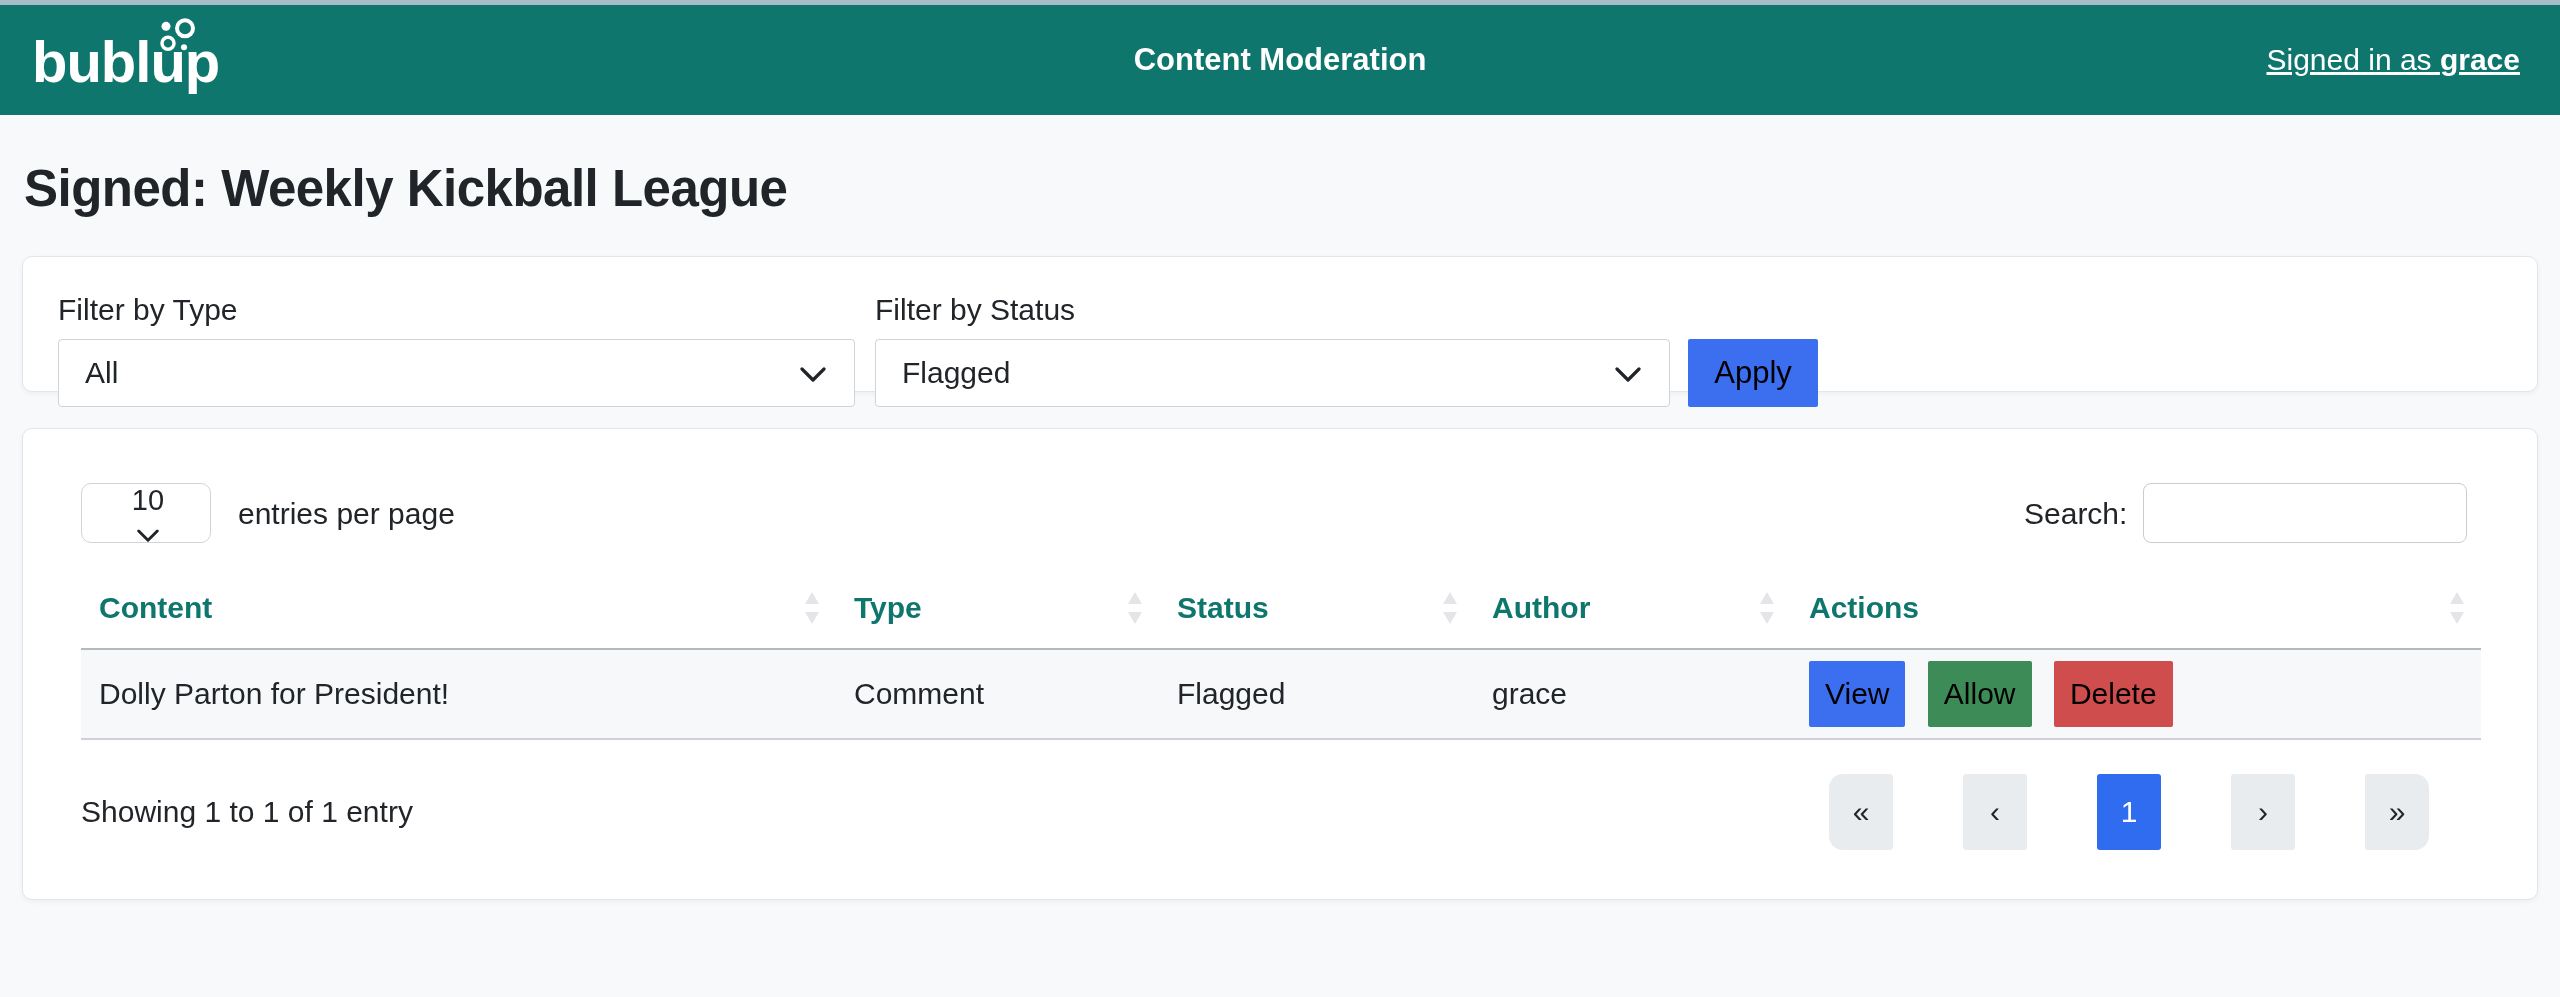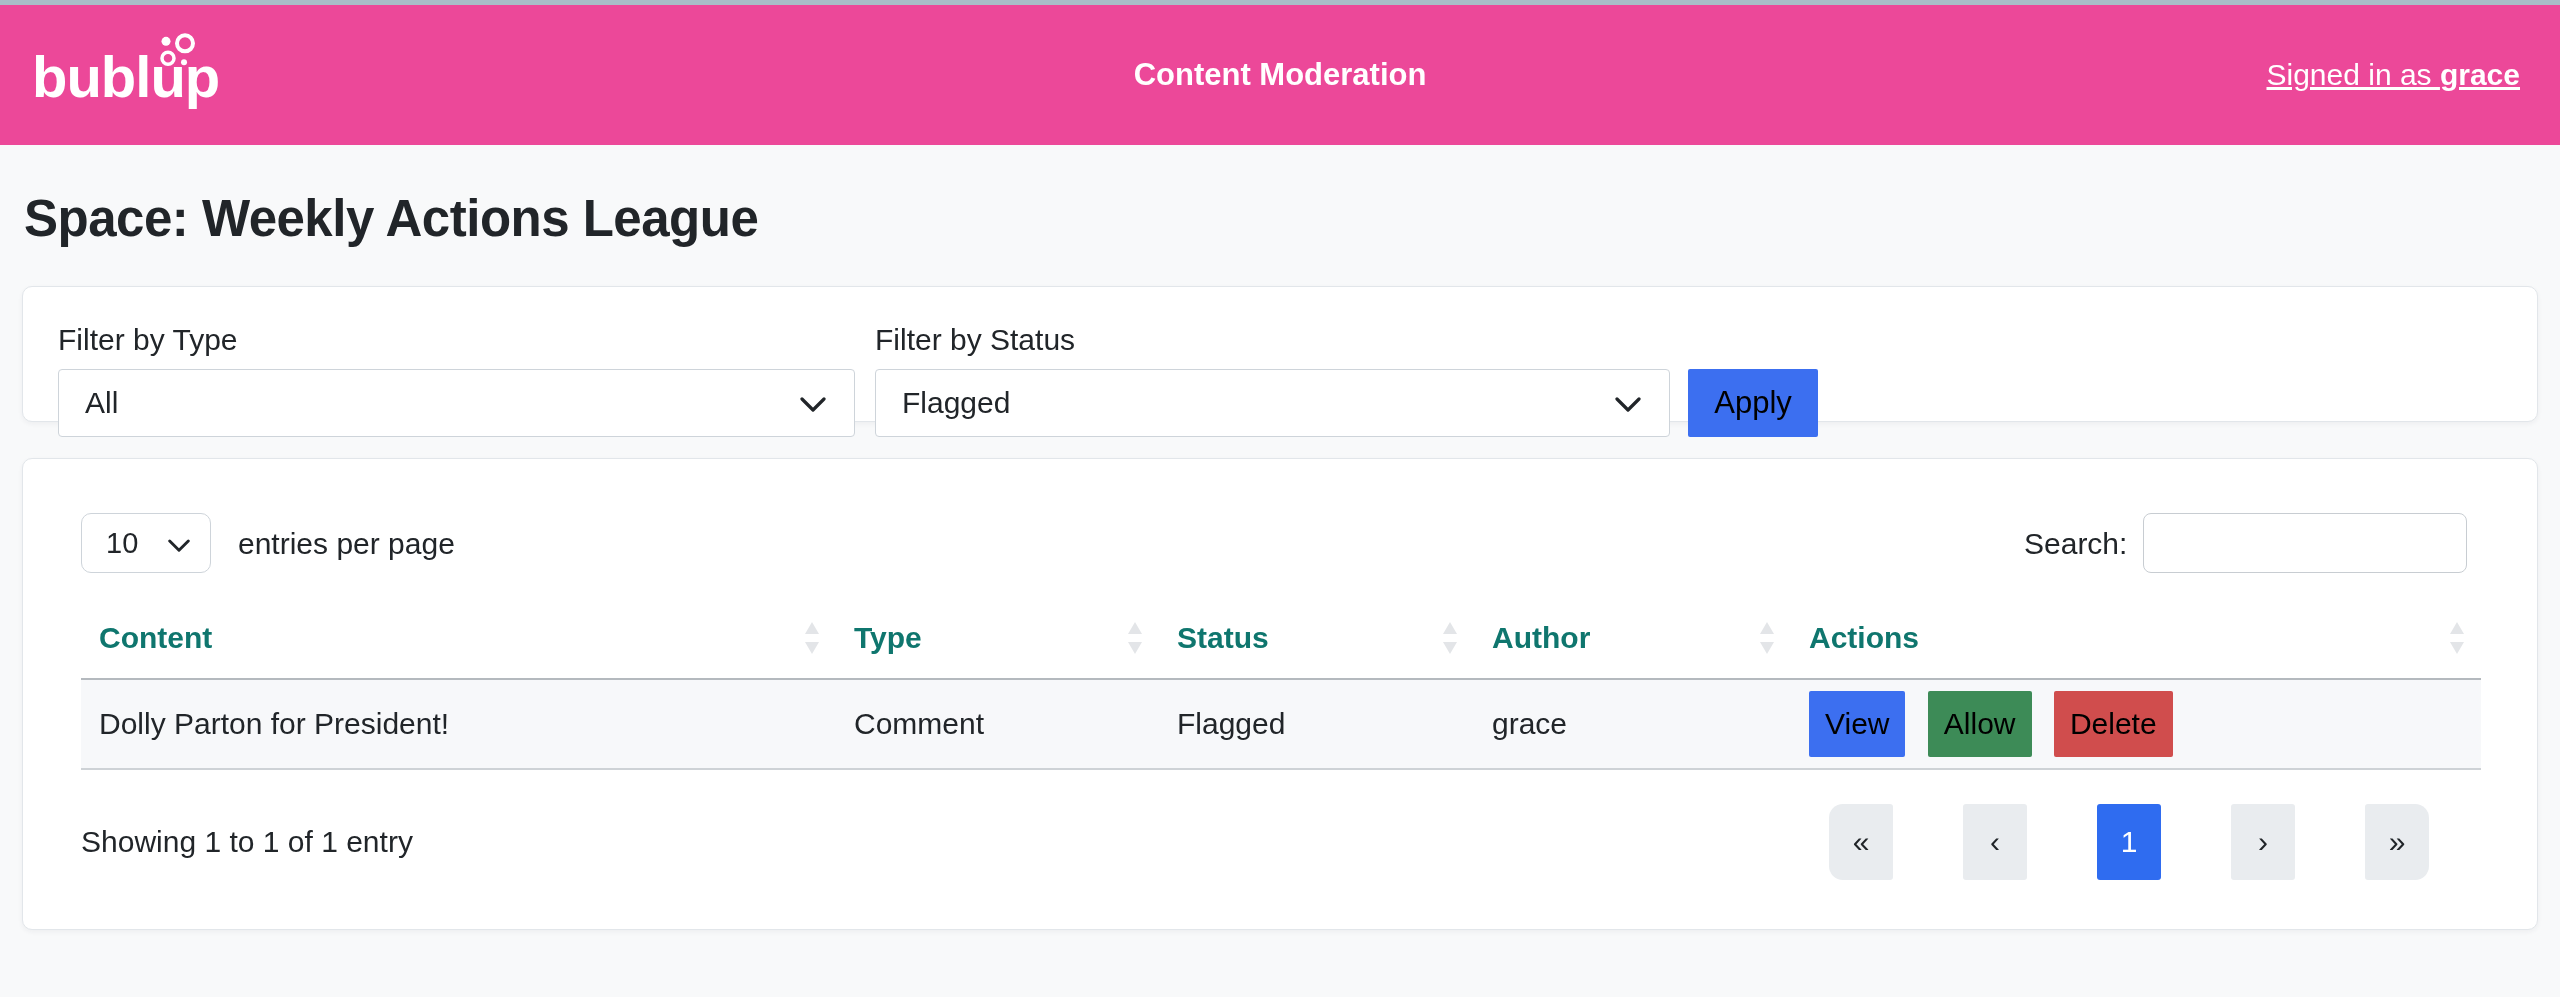--- a/index.html
+++ b/index.html
@@ -8,22 +8,22 @@
     font-family: "Liberation Sans", sans-serif;
     background: #f8f9fa;
     color: #212529;
   }
   
   .top-strip { height: 5px; background: #a9bcc8; }
 
   
   .navbar {
     position: relative;
-    height: 140px;
-    background: #ec4899;
+    height: 110px;
+    background: #0f766e;
     display: flex;
     align-items: center;
   }
   .logo {
     position: absolute;
     left: 32px;
     top: 50%;
     transform: translateY(-46%);
     color: #fff;
     font-size: 58px;
@@ -125,20 +125,21 @@
     height: 60px;
     border: 1px solid #ced4da;
     border-radius: 10px;
     display: flex;
     align-items: center;
     justify-content: space-between;
     padding: 0 20px 0 24px;
     font-size: 29px;
     cursor: pointer;
     background: #fff;
+    flex-direction: column;
   }
   .pagesize-label {
     position: absolute;
     left: 215px;
     top: 68px;
     font-size: 30px;
   }
   .search-label {
     position: absolute;
     left: 2001px;
@@ -250,21 +251,21 @@
         <circle cx="31" cy="12" r="8" fill="none" stroke="#fff" stroke-width="4"></circle>
         <circle cx="14" cy="27" r="6" fill="none" stroke="#fff" stroke-width="3.5"></circle>
         <circle cx="30" cy="31" r="3" fill="#fff"></circle>
       </svg>
     </span>
   </div>
   <div class="nav-title">Content Moderation</div>
   <div class="signed-in"><span>Signed in as </span><b>grace</b></div>
 </header>
 
-<h1 class="page-title">Space: Weekly Actions League</h1>
+<h1 class="page-title">Signed: Weekly Kickball League</h1>
 
 <section class="card filter-card">
   <div class="filter-label lbl-type">Filter by Type</div>
   <div class="select-box sel-type">
     <span>All</span>
     <span>
       <svg width="26" height="16" viewBox="0 0 26 16">
           <path d="M2 2 L13 13 L24 2" fill="none" stroke="#212529" stroke-width="3.2" stroke-linecap="round" stroke-linejoin="round"></path>
         </svg>
     </span>

